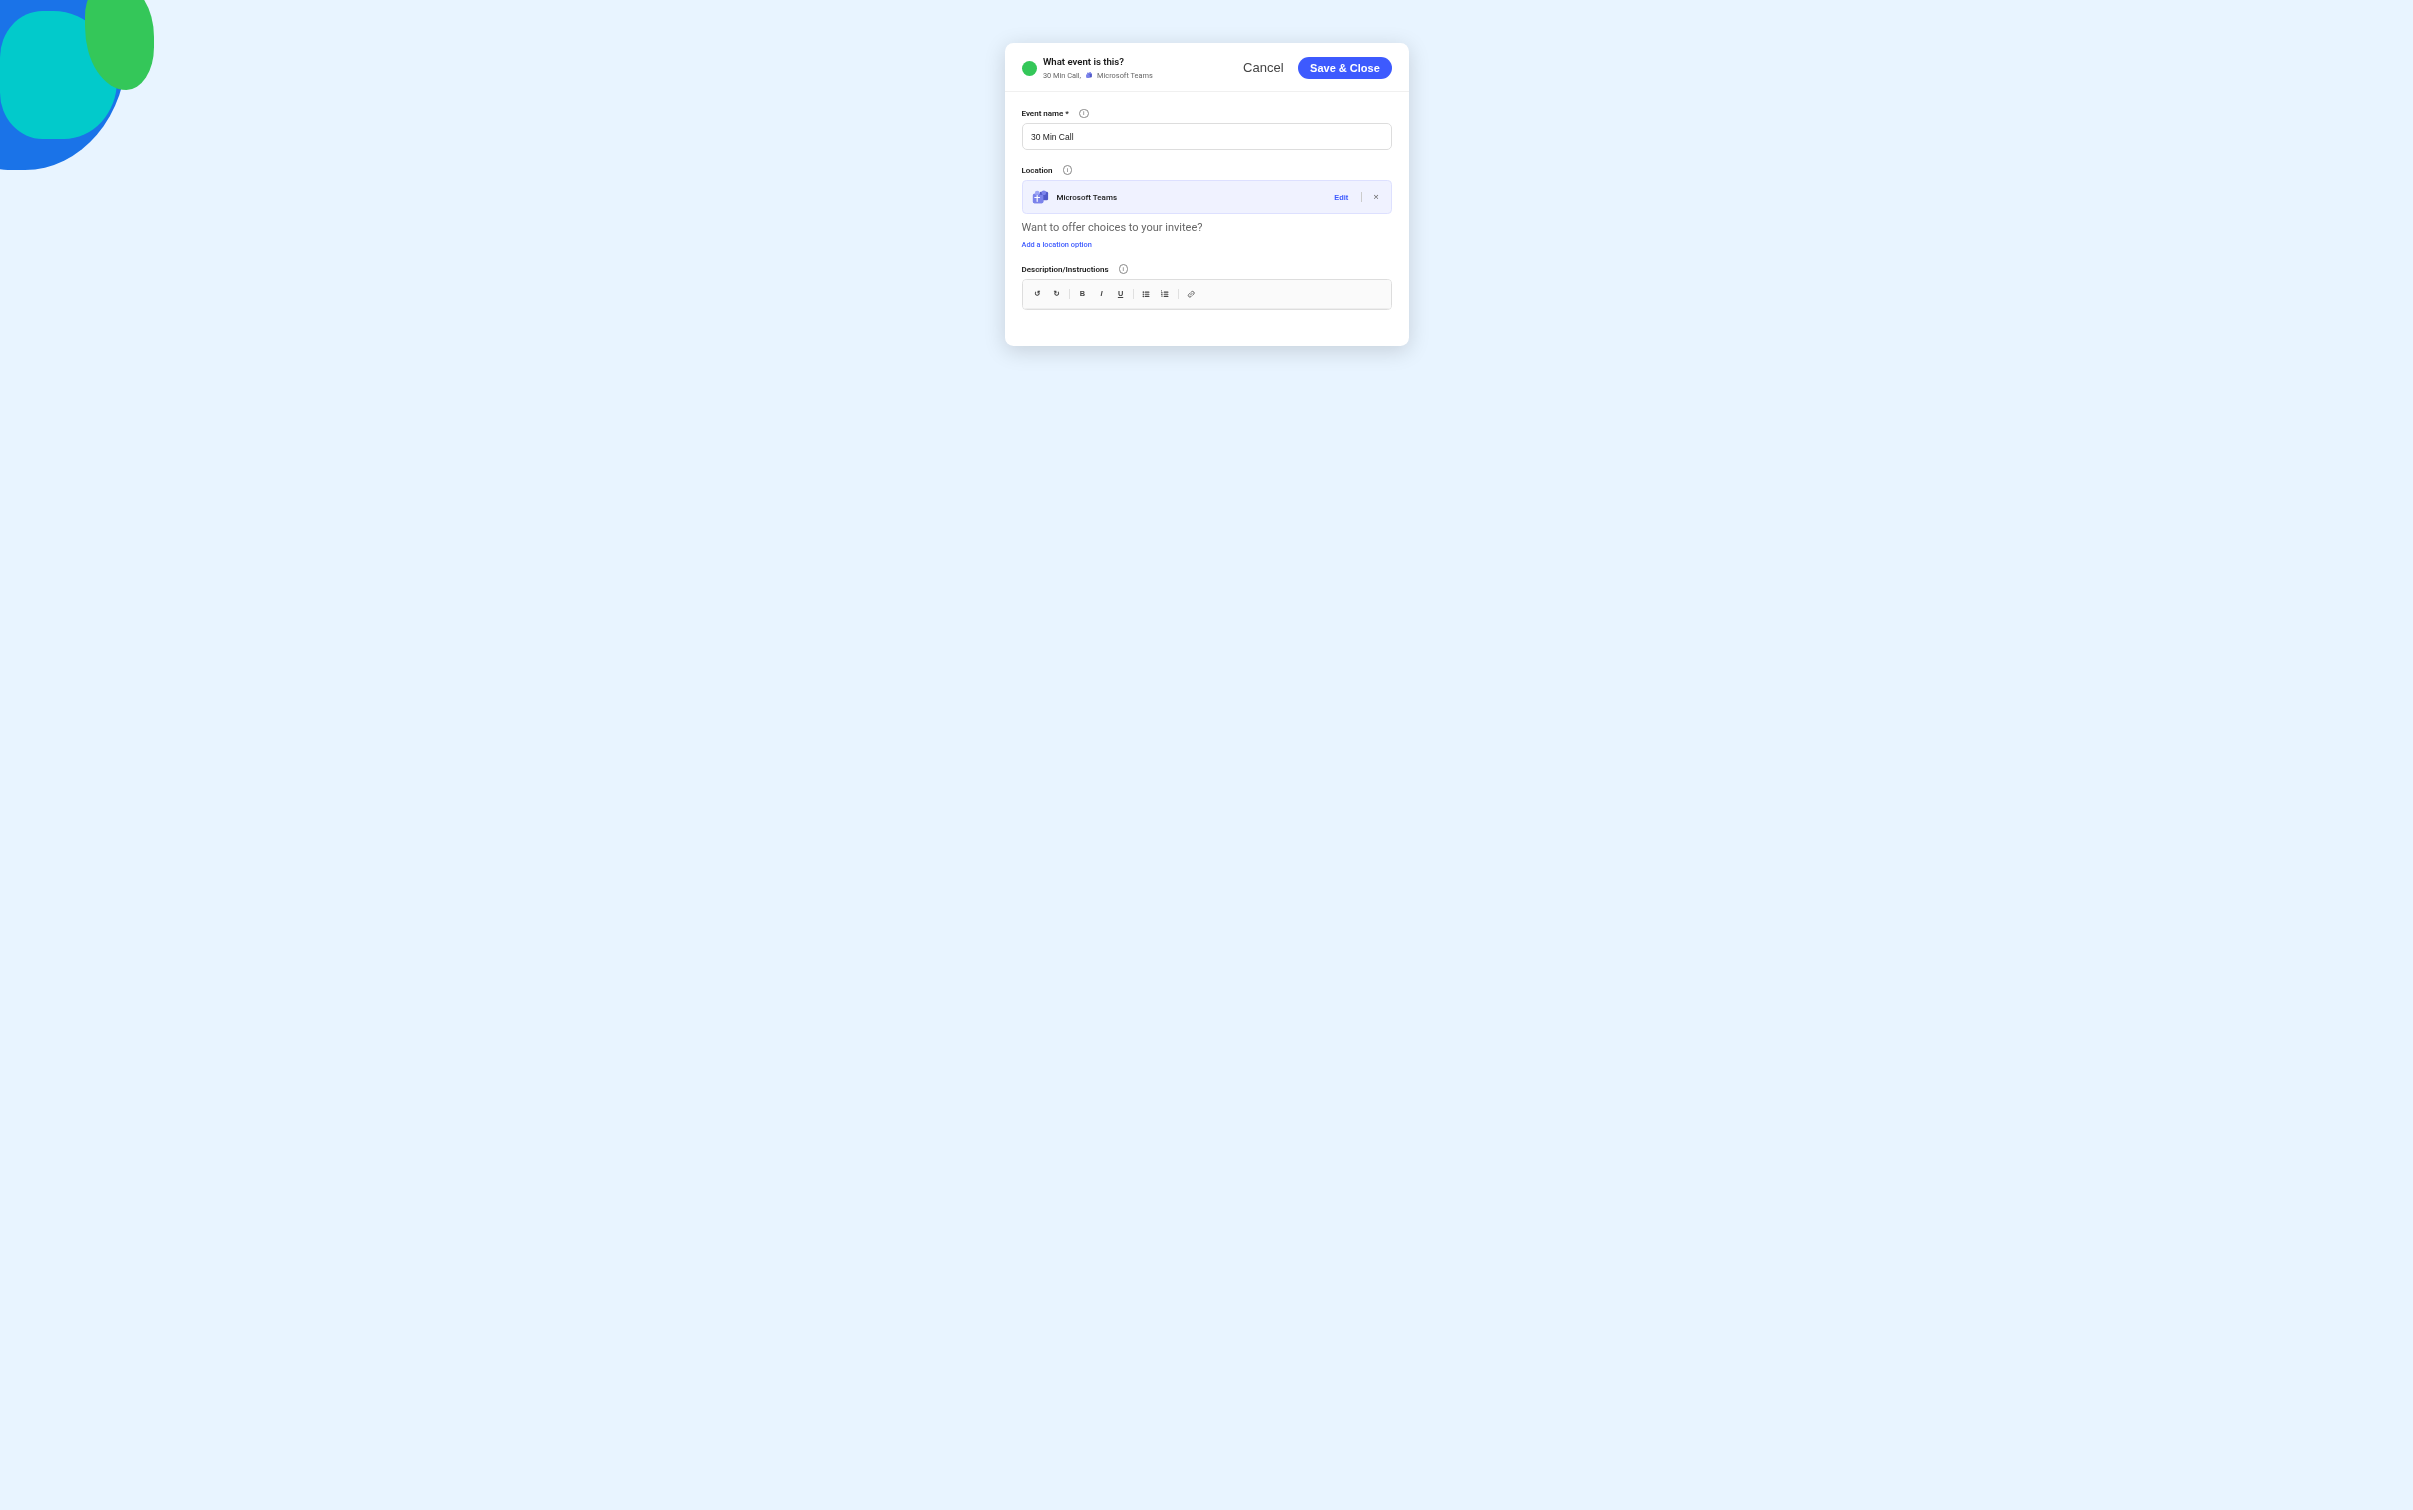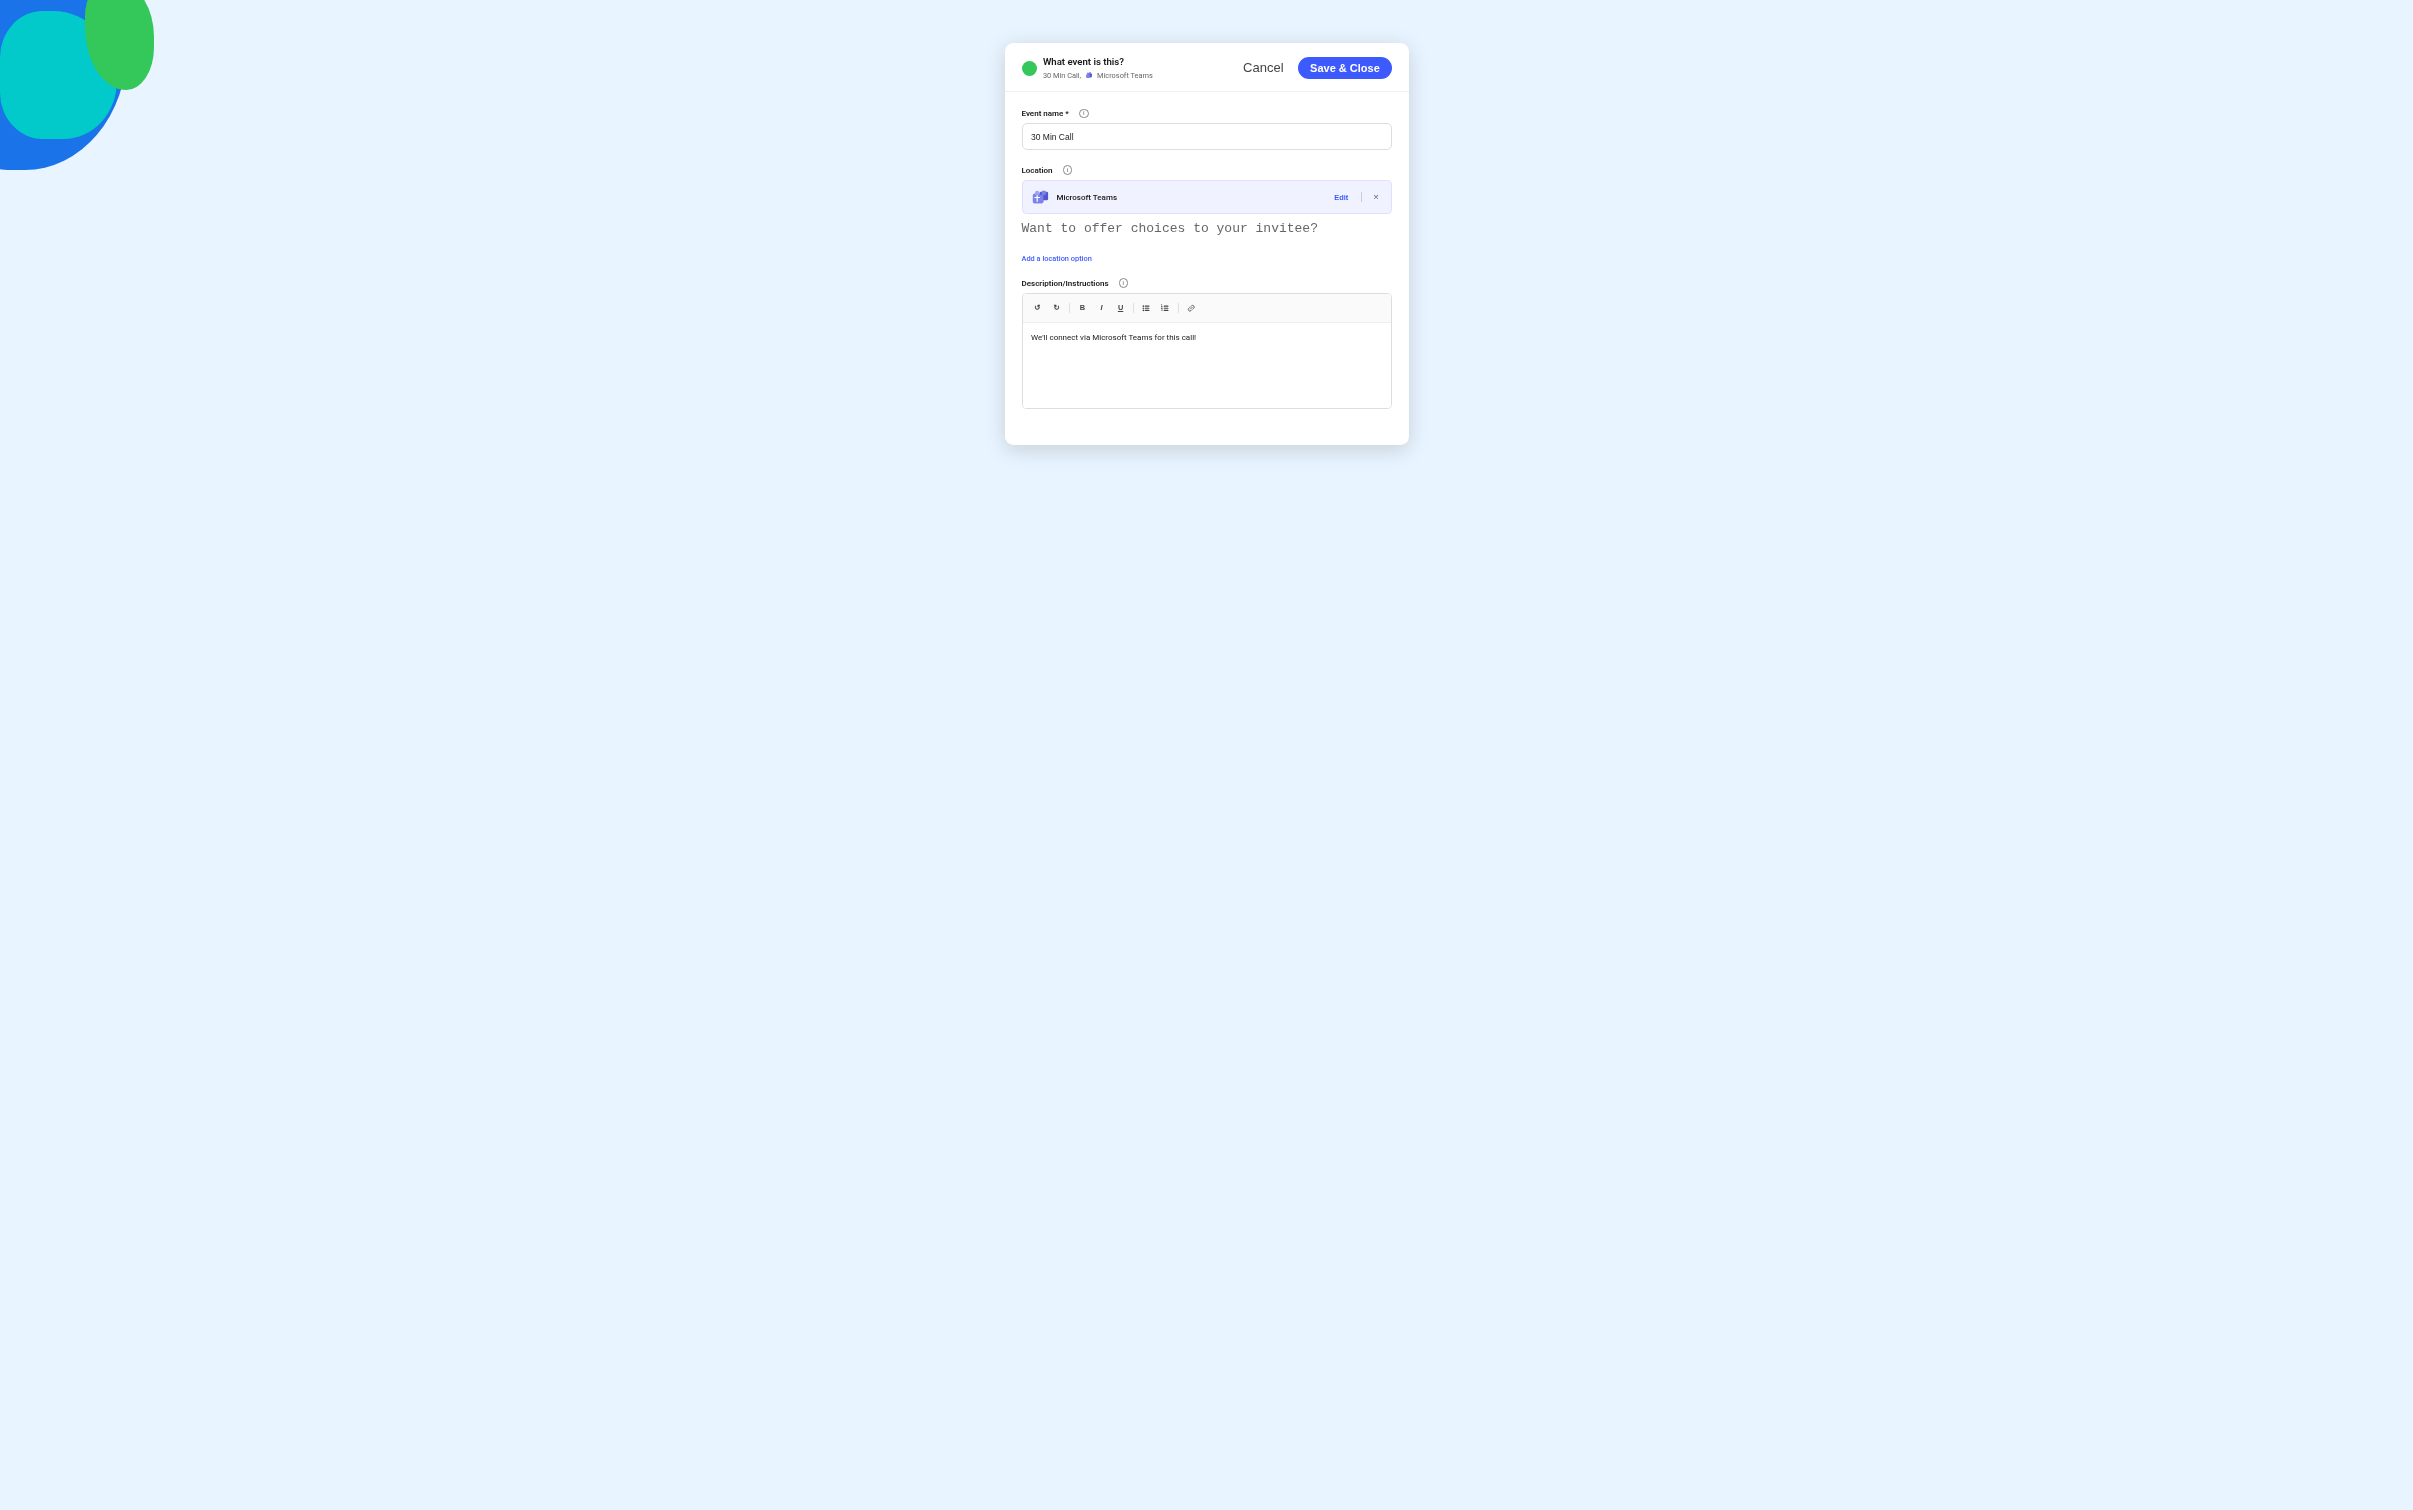--- a/index.html
+++ b/index.html
@@ -240,24 +240,23 @@
       font-size: 9.6px;
       cursor: pointer;
       padding: 2.1px 3.2px;
       display: flex;
       align-items: center;
       justify-content: center;
       line-height: 1;
     }
 
     .location-hint {
-      font-size: 13px;
+      font-size: 11px;
       color: #666;
-      margin-bottom: 17px;
-      font-family: Liberation Mono, monospace;
+      margin-bottom: 5px;
     }
 
     .add-location-link {
       font-size: 7.4px;
       color: #3d5afe;
       text-decoration: none;
       font-weight: 500;
       cursor: pointer;
     }
 
@@ -425,20 +424,19 @@
             </button>
             <div class="toolbar-separator"></div>
             <button class="toolbar-btn">
               <svg width="8.5" height="8.5" viewBox="0 0 16 16" fill="none" xmlns="http://www.w3.org/2000/svg">
                 <path d="M6.5 9.5L9.5 6.5M7 5L8.5 3.5a3 3 0 014.24 4.24L11 9.5" stroke="#444" stroke-width="1.5" stroke-linecap="round"></path>
                 <path d="M9 11L7.5 12.5a3 3 0 01-4.24-4.24L5 6.5" stroke="#444" stroke-width="1.5" stroke-linecap="round"></path>
               </svg>
             </button>
           </div>
 
-          <div class="editor-content" contenteditable="true" style="">We'll connect via Microsoft Teams for this call!</div>
         </div>
       </div>
 
     </div>
   </div>
 </div>
 
 
 </body></html>

